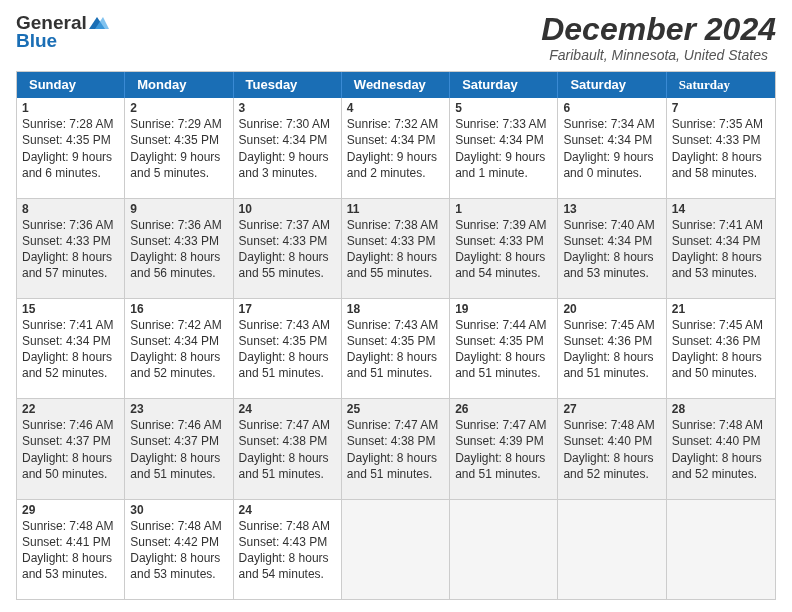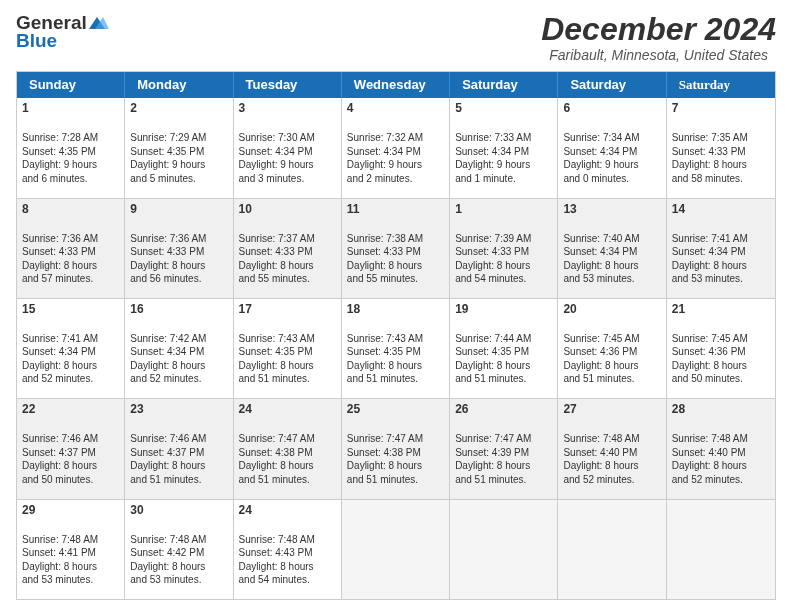--- a/index.html
+++ b/index.html
@@ -87,24 +87,23 @@
     .cal-cell:last-child { border-right: none; }
     .cal-cell.empty { background: #f5f5f5; }
     .cal-cell.shaded { background: #f0f0f0; }
     .day-num {
       font-size: 12px;
       font-weight: bold;
       display: block;
       margin-bottom: 1px;
     }
     .cell-text {
-      font-size: 10px;
+      font-size: 12px;
       line-height: 1.35;
       color: #333;
-      margin-top: 16px;
     }
   </style>
 </head>
 <body>
 
 <div class="page">
   <div class="header">
     <div class="logo">
       <div style="display:flex;align-items:center;gap:2px;">
         <span style="font-size:19px;font-weight:bold;color:#333;">General</span>

